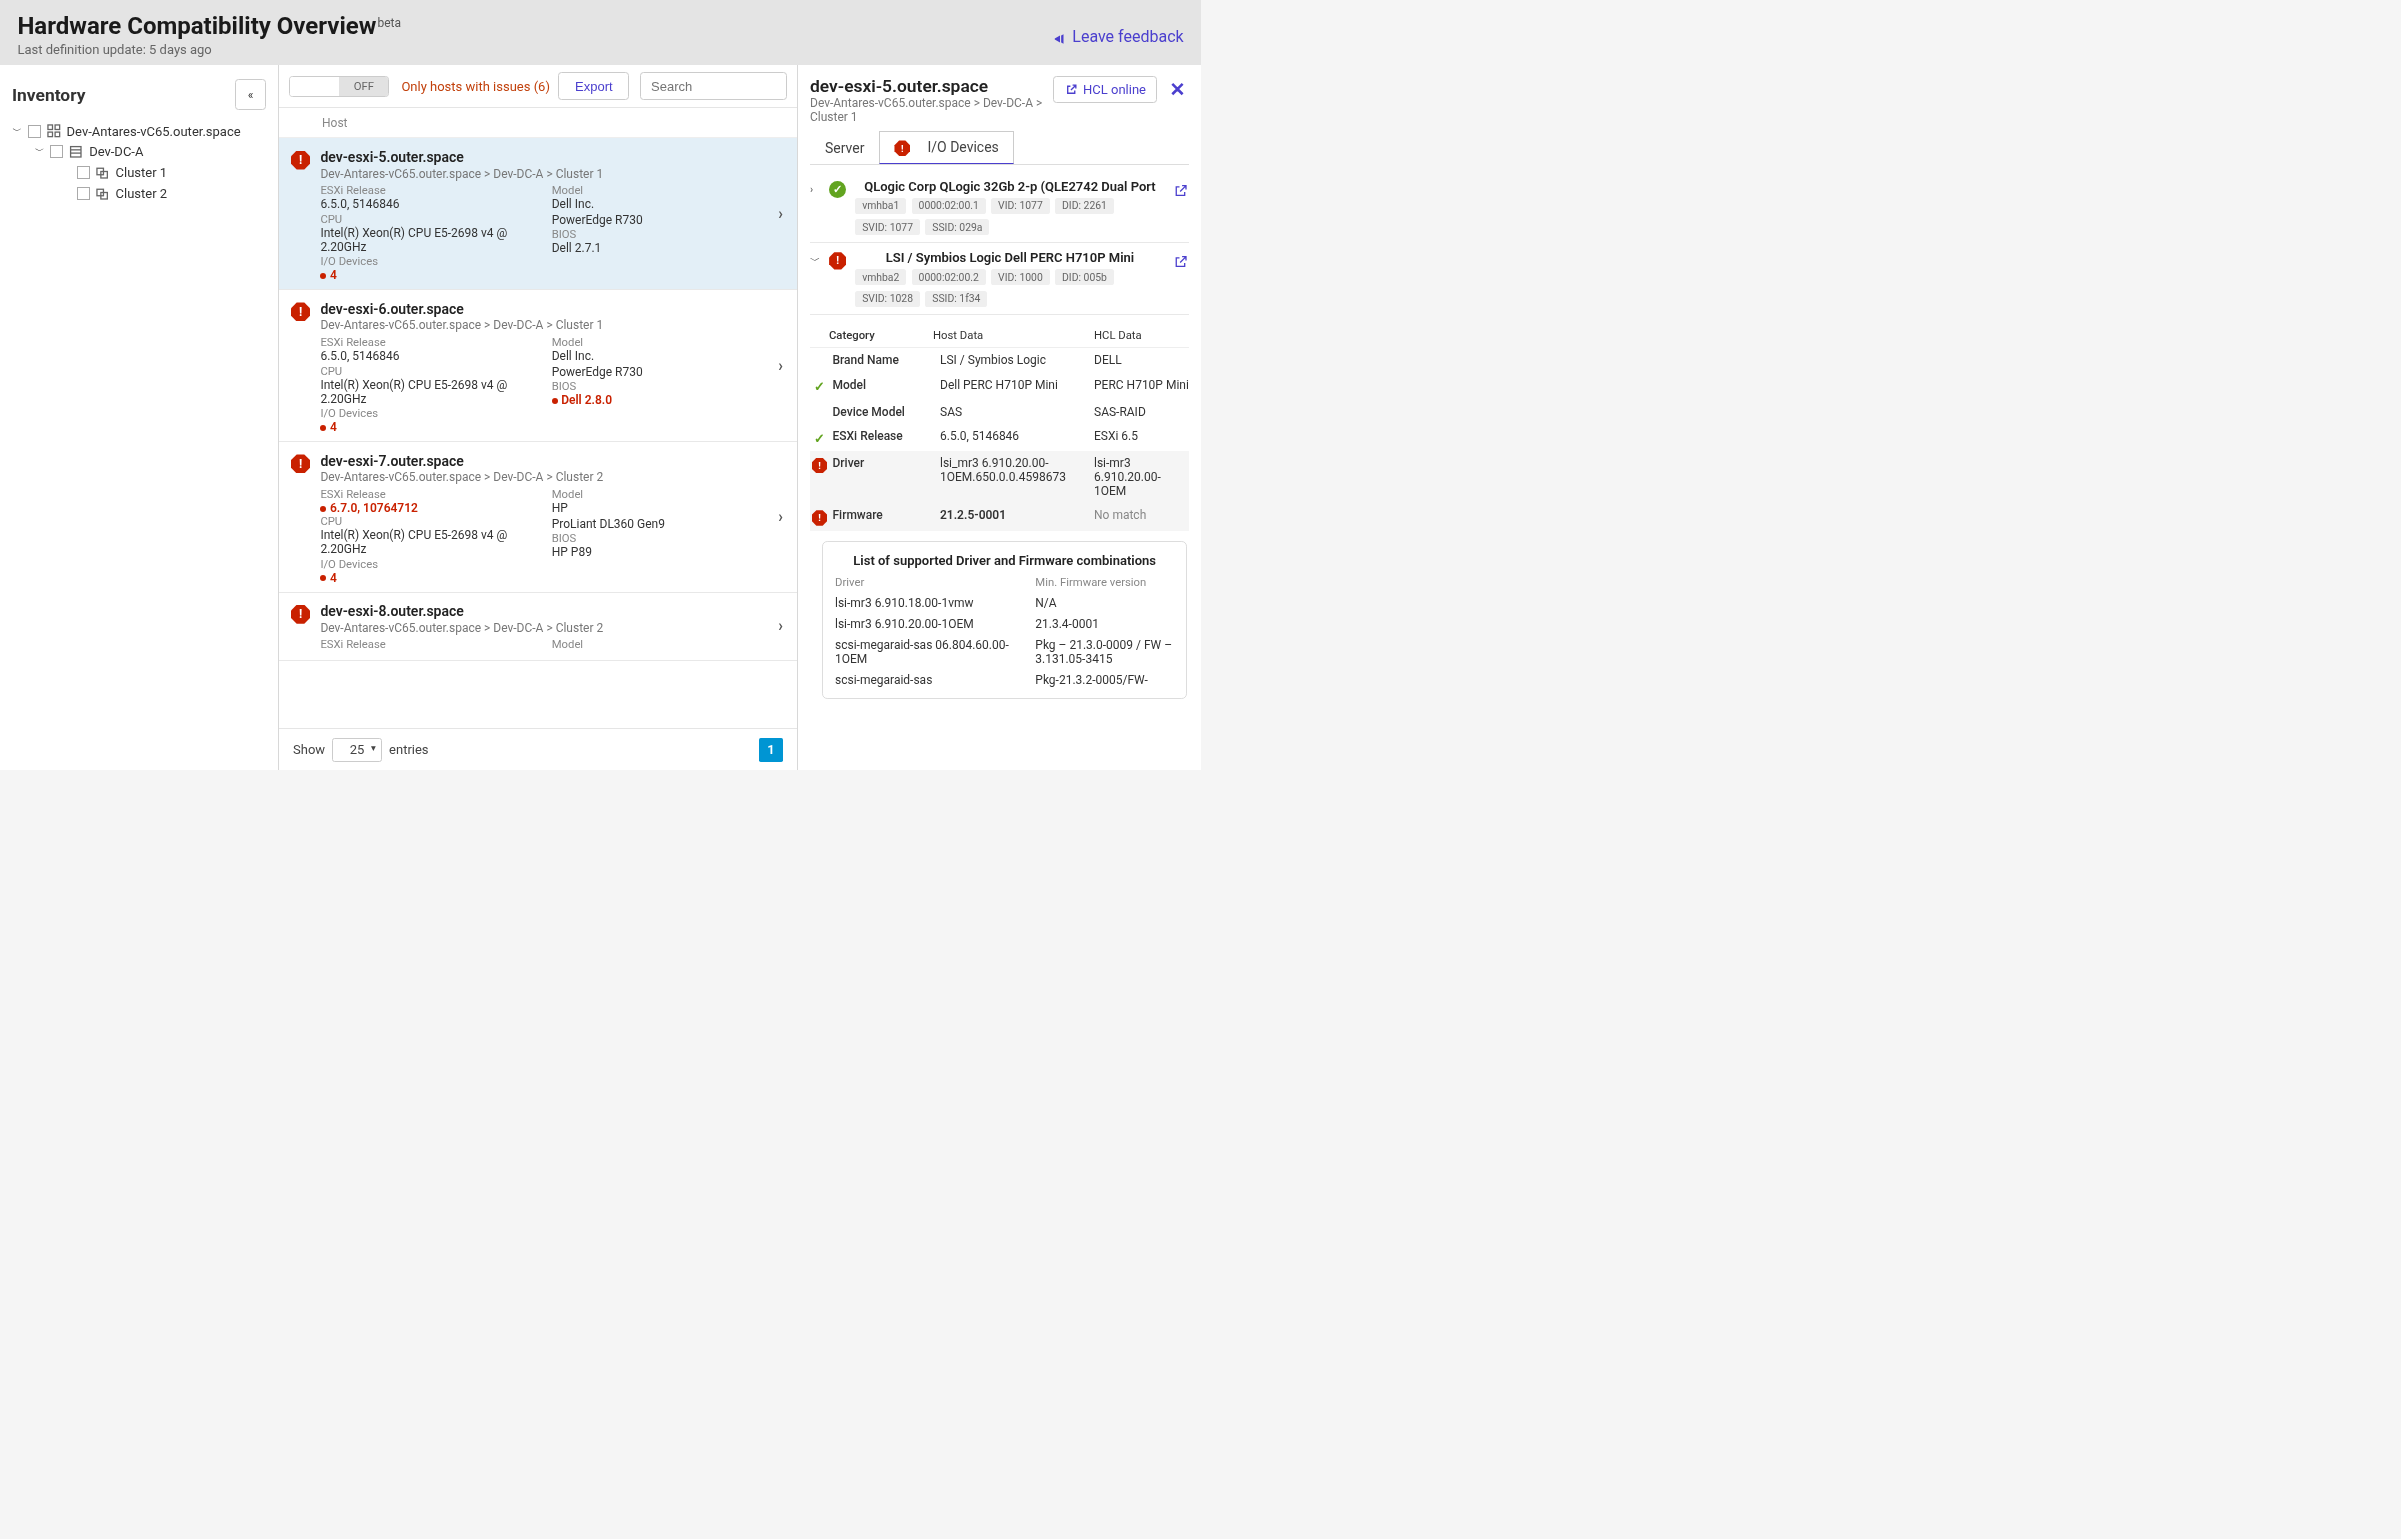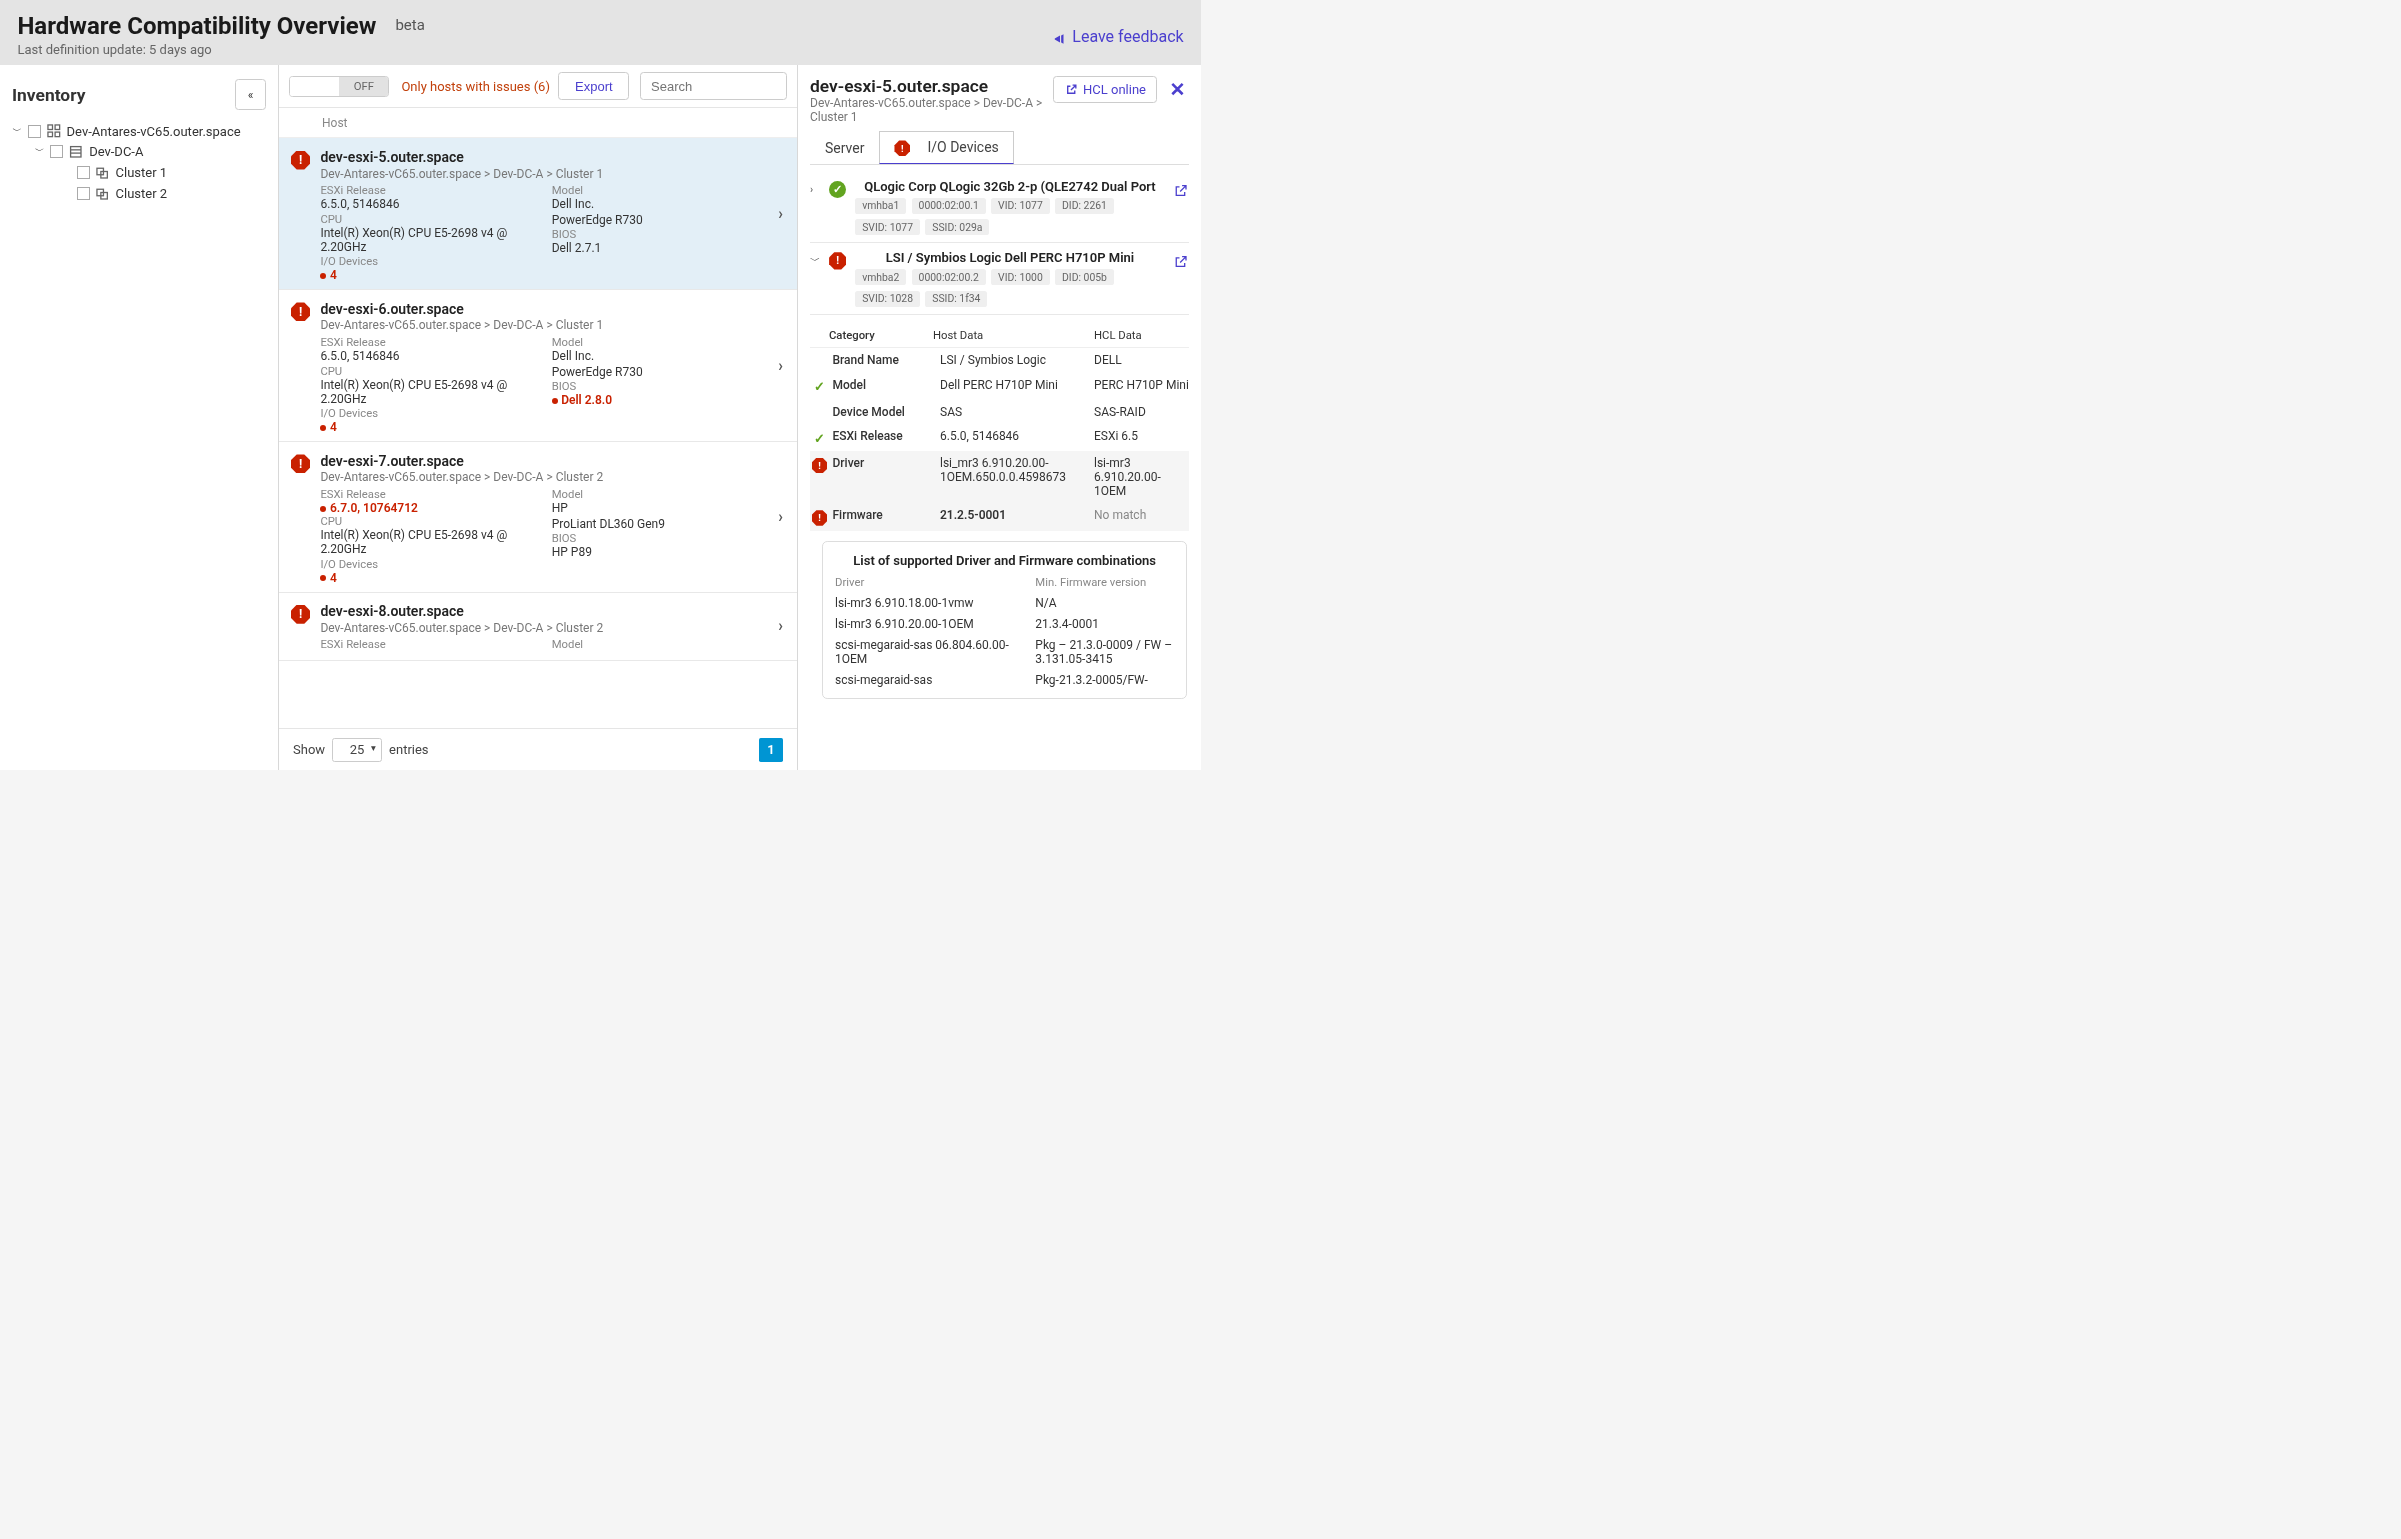--- a/index.html
+++ b/index.html
@@ -15,21 +15,21 @@
 .header {
   background: #e4e4e4;
   padding: 12px 17.4px 8.7px;
   display: flex;
   justify-content: space-between;
   align-items: flex-start;
 }
 .header-left { display: flex; flex-direction: column; gap: 1.7px; }
 .title-row { display: flex; align-items: flex-start; gap: 0px; }
 .title { font-size: 24px; font-weight: 700; color: #1a1a1a; }
-.beta { font-size: 15px; color: #555; margin-top: 4.3px; margin-left: 19px; }
+.beta { font-size: 12px; color: #555; margin-top: 4.3px; margin-left: 1px; }
 .subtitle { font-size: 13px; color: #666; }
 .feedback { color: #4b3fce; font-size: 16px; cursor: pointer; display: flex; align-items: flex-end; gap: 5.2px; margin-top: 15px; }
 .feedback svg { width: 14px; height: 14px; fill: #4b3fce; }
 
 .main { display: flex; height: calc(100% - 65px); }
 
 .sidebar { width: 279px; background: #fff; border-right: 0.9px solid #d8d8d8; padding: 8.7px 0 0 0; }
 .sidebar-hdr { display: flex; justify-content: space-between; align-items: center; padding: 5.2px 12px 8.7px; }
 .sidebar-title { font-size: 17.4px; font-weight: 700; }
 .collapse-btn { width: 31px; height: 31px; border: 0.9px solid #ccc; background: #fff; border-radius: 3.5px; display:flex;align-items:center;justify-content:center; cursor:pointer; font-size:12px;}

